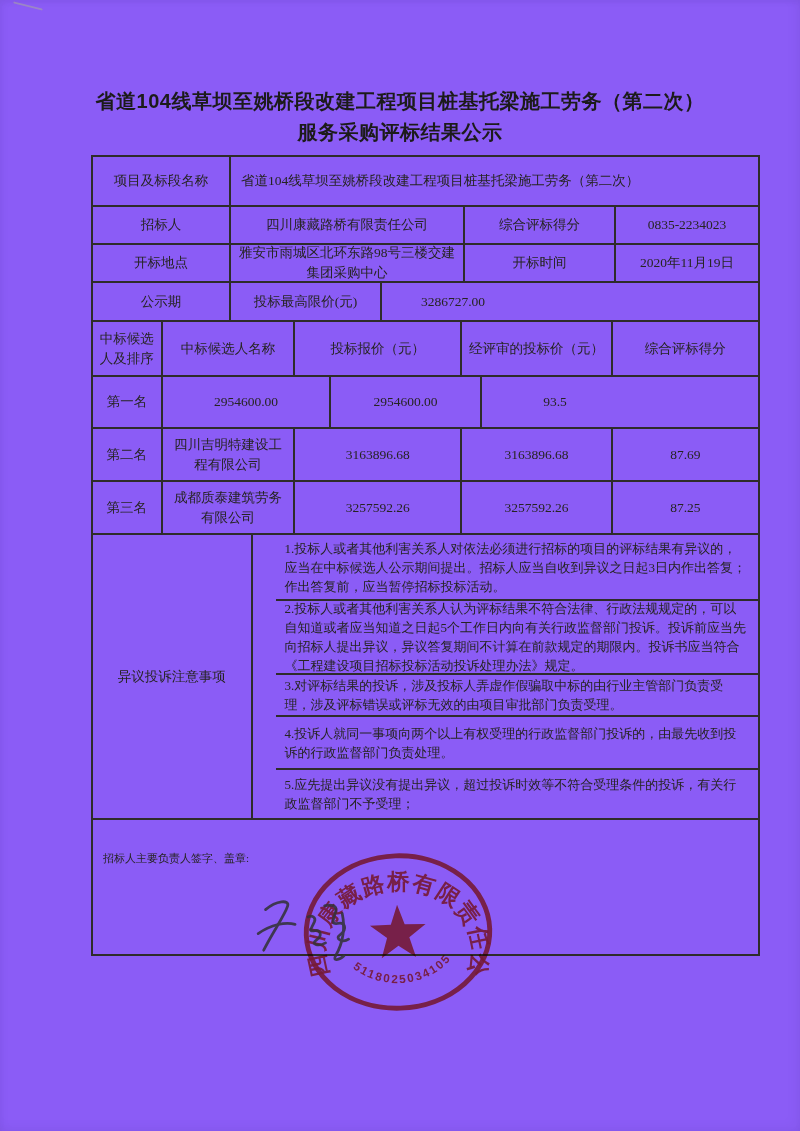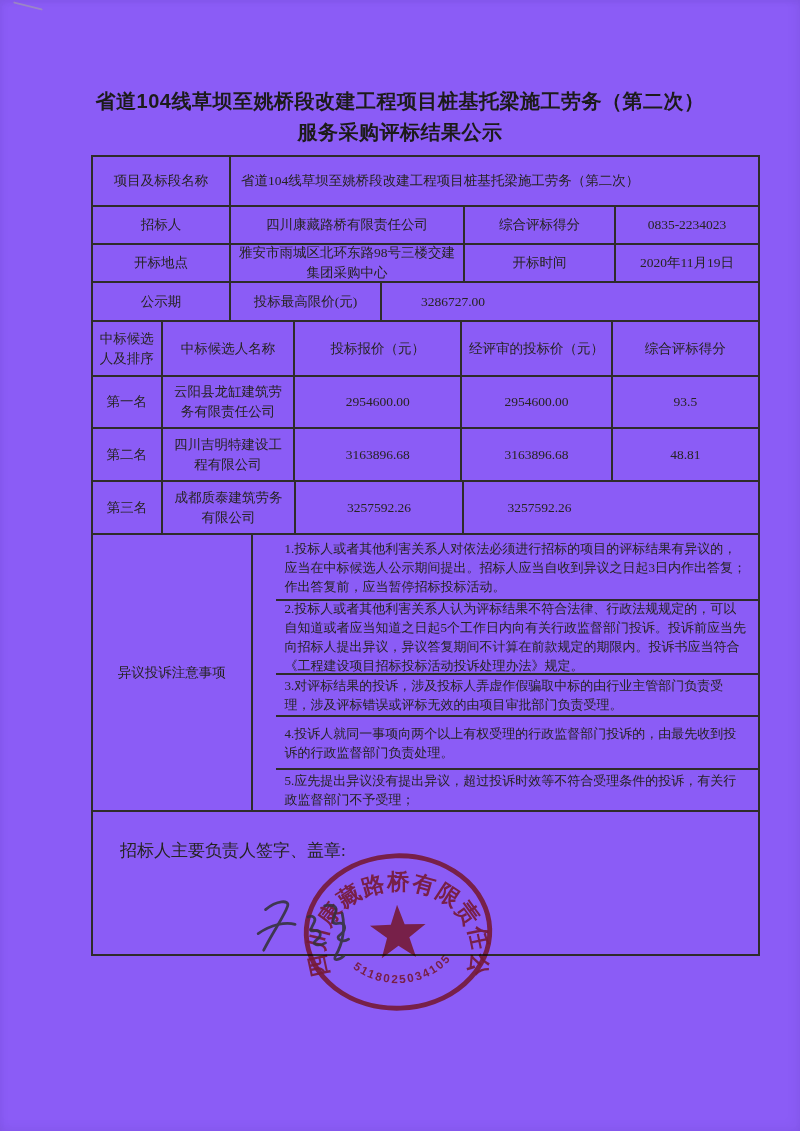--- a/index.html
+++ b/index.html
@@ -58,23 +58,23 @@
   .r-h55{height:55px}.r-h52{height:52px}.r-h53{height:53px}
   .notes-col{display:flex;flex-direction:column;padding-left:23px;}
   .note{
     border-bottom:2px solid var(--line);
     display:flex;align-items:center;
     padding:3px 9px;
     font-size:13px;line-height:19px;text-align:left;
     text-justify:inter-ideograph;
   }
   .note:last-child{border-bottom:none;}
-  .n1{height:66px}.n2{height:74px}.n3{height:42px}.n4{height:53px}.n5{height:40px}.n6{height:57px}
+  .n1{height:66px}.n2{height:74px}.n3{height:42px}.n4{height:53px}.n5{height:48px}.n6{height:57px}
   .footer-row{height:77px;align-items:center;display:flex;}
-  .footer-cell{width:529px;display:flex;align-items:center;padding-left:27px;font-size:17px;}
+  .footer-cell{width:529px;display:flex;align-items:center;padding-left:10px;font-size:11px;}
   .sig{
     position:absolute;left:252px;top:893px;width:112px;height:72px;
     z-index:4;pointer-events:none;
   }
   .seal{
     position:absolute;left:299px;top:849px;width:198px;height:166px;
     z-index:3;mix-blend-mode:multiply;opacity:.93;
     transform:rotate(-2deg);
     pointer-events:none;
   }
@@ -125,37 +125,37 @@
     <div class="row r-h55">
       <div class="c wc1">中标候选人及排序</div>
       <div class="c wc2">中标候选人名称</div>
       <div class="c wc3">投标报价（元）</div>
       <div class="c wc4">经评审的投标价（元）</div>
       <div class="c wc5">综合评标得分</div>
     </div>
 
     <div class="row r-h52">
       <div class="c wc1">第一名</div>
-      <div class="c wc2">云阳县龙缸建筑劳务有限责任公司</div>
       <div class="c wc3">2954600.00</div>
       <div class="c wc4">2954600.00</div>
       <div class="c wc5">93.5</div>
     </div>
     <div class="row r-h53">
       <div class="c wc1">第二名</div>
       <div class="c wc2">四川吉明特建设工程有限公司</div>
       <div class="c wc3">3163896.68</div>
       <div class="c wc4">3163896.68</div>
-      <div class="c wc5">48.81</div>
+      <div class="c wc5">87.69</div>
     </div>
     <div class="row r-h53">
       <div class="c wc1">第三名</div>
       <div class="c wc2">成都质泰建筑劳务有限公司</div>
       <div class="c wc3">3257592.26</div>
       <div class="c wc4">3257592.26</div>
+      <div class="c wc5">87.25</div>
     </div>
 
     <div class="row">
       <div class="c wn1">异议投诉注意事项</div>
       <div class="wn2 notes-col">
         <div class="note n1">1.投标人或者其他利害关系人对依法必须进行招标的项目的评标结果有异议的，应当在中标候选人公示期间提出。招标人应当自收到异议之日起3日内作出答复；作出答复前，应当暂停招标投标活动。</div>
         <div class="note n2">2.投标人或者其他利害关系人认为评标结果不符合法律、行政法规规定的，可以自知道或者应当知道之日起5个工作日内向有关行政监督部门投诉。投诉前应当先向招标人提出异议，异议答复期间不计算在前款规定的期限内。投诉书应当符合《工程建设项目招标投标活动投诉处理办法》规定。</div>
         <div class="note n3">3.对评标结果的投诉，涉及投标人弄虚作假骗取中标的由行业主管部门负责受理，涉及评标错误或评标无效的由项目审批部门负责受理。</div>
         <div class="note n4">4.投诉人就同一事项向两个以上有权受理的行政监督部门投诉的，由最先收到投诉的行政监督部门负责处理。</div>
         <div class="note n5">5.应先提出异议没有提出异议，超过投诉时效等不符合受理条件的投诉，有关行政监督部门不予受理；</div>

